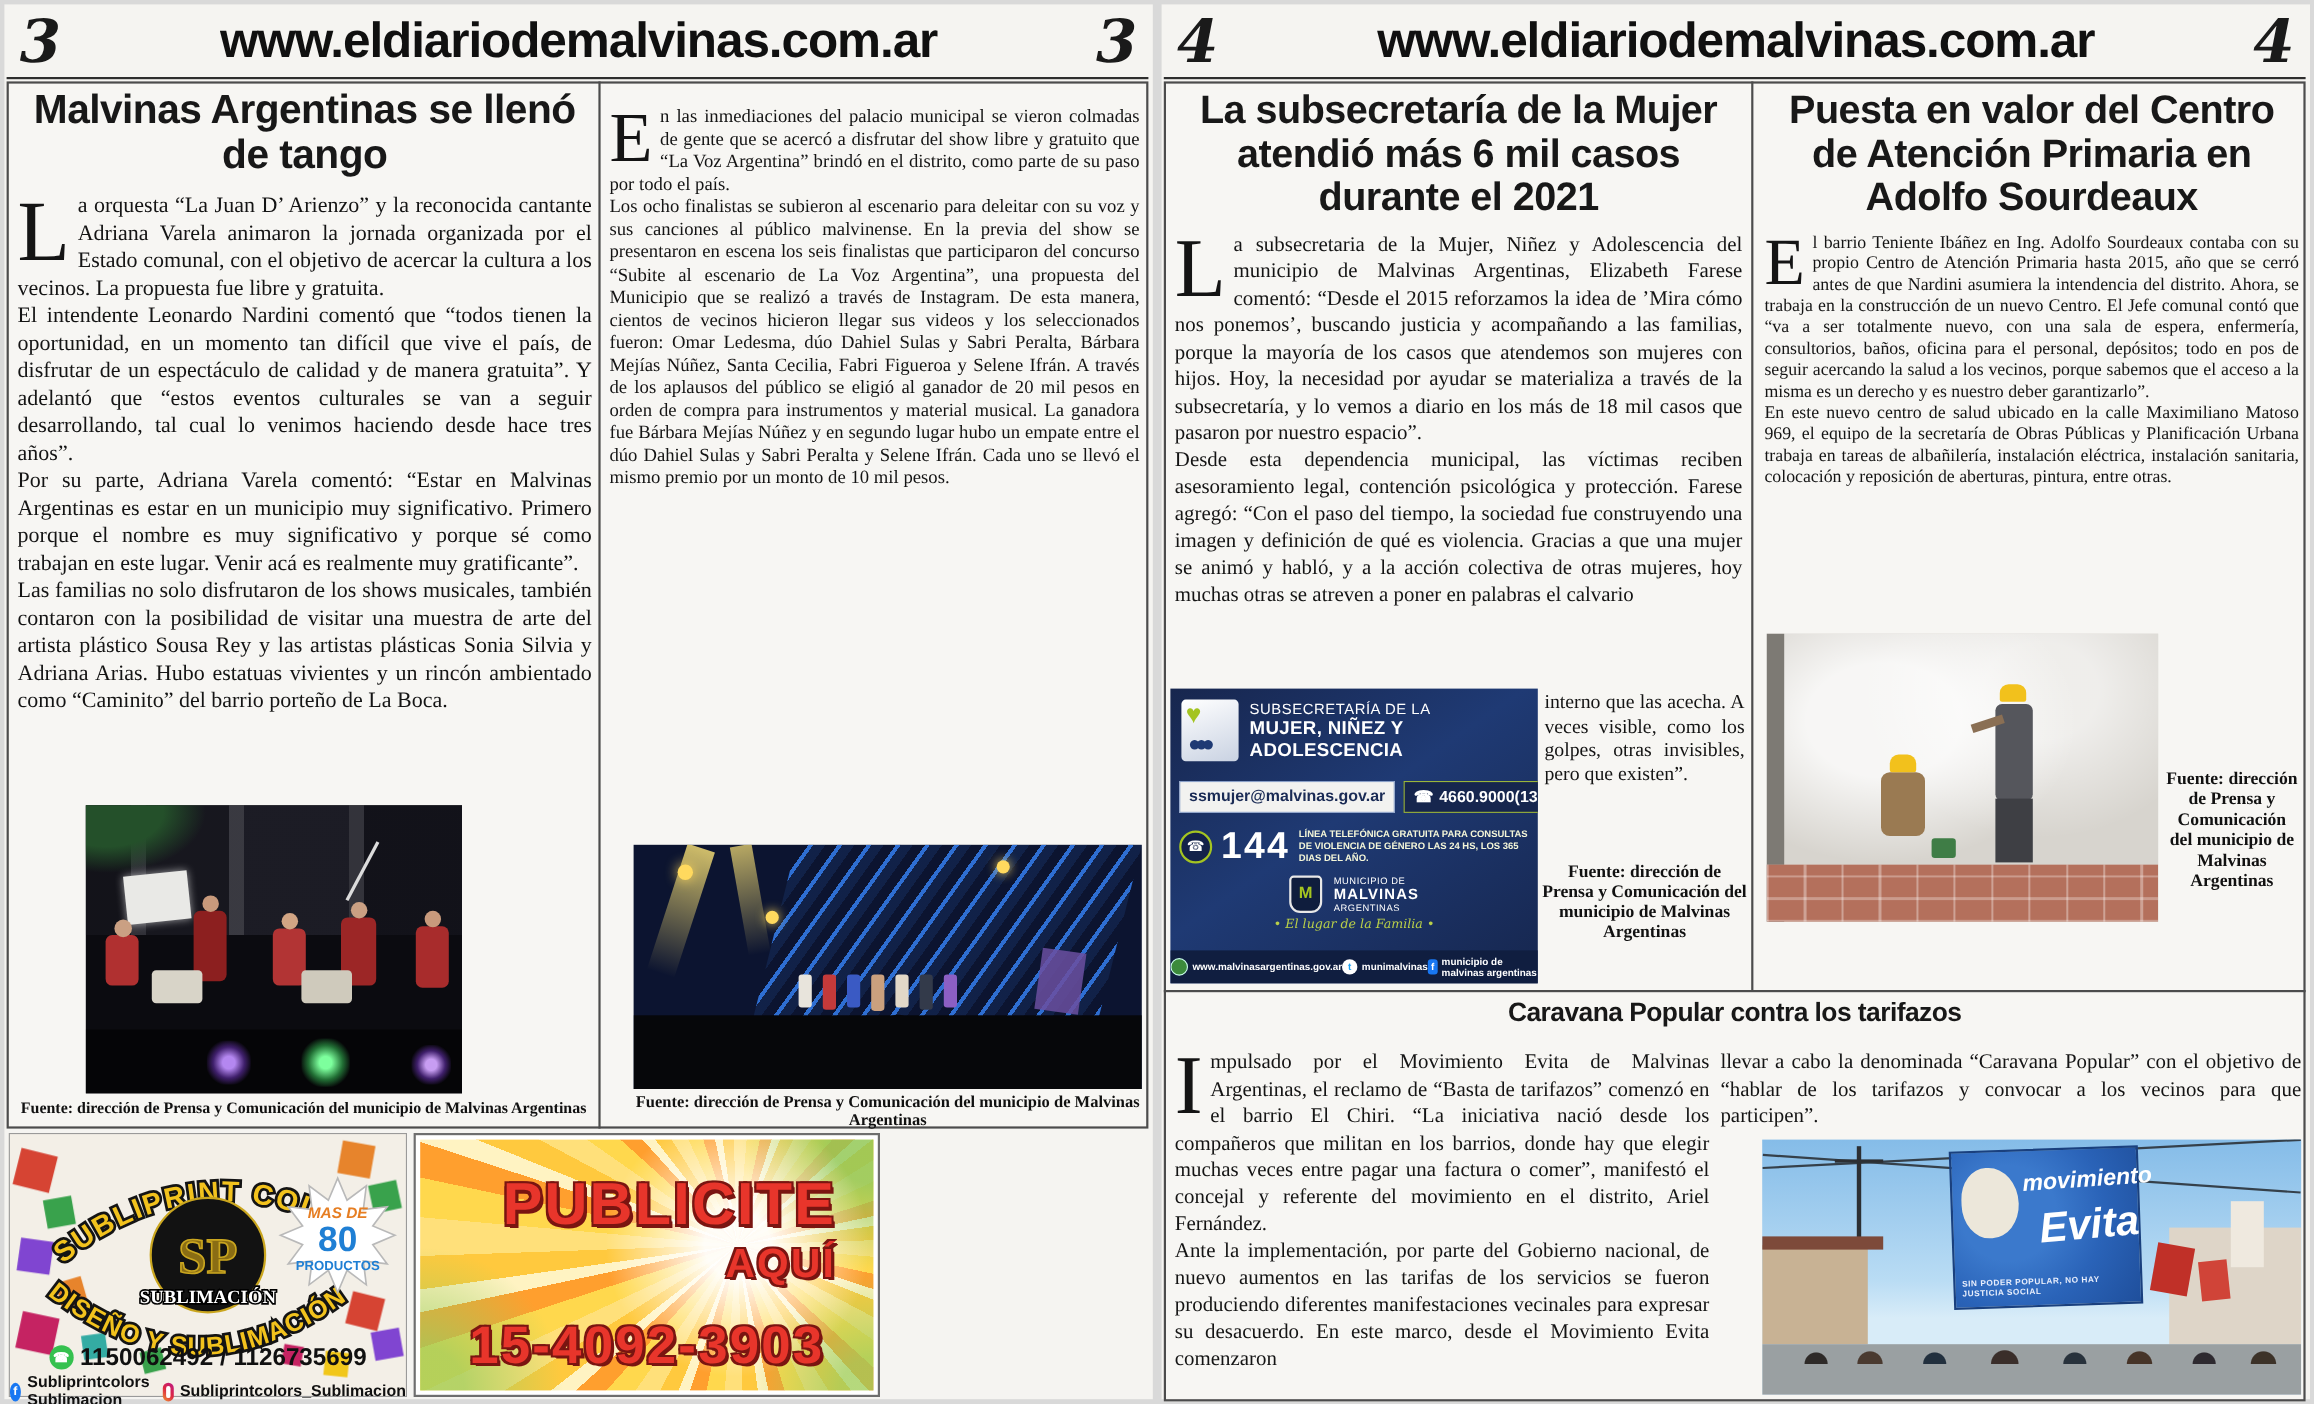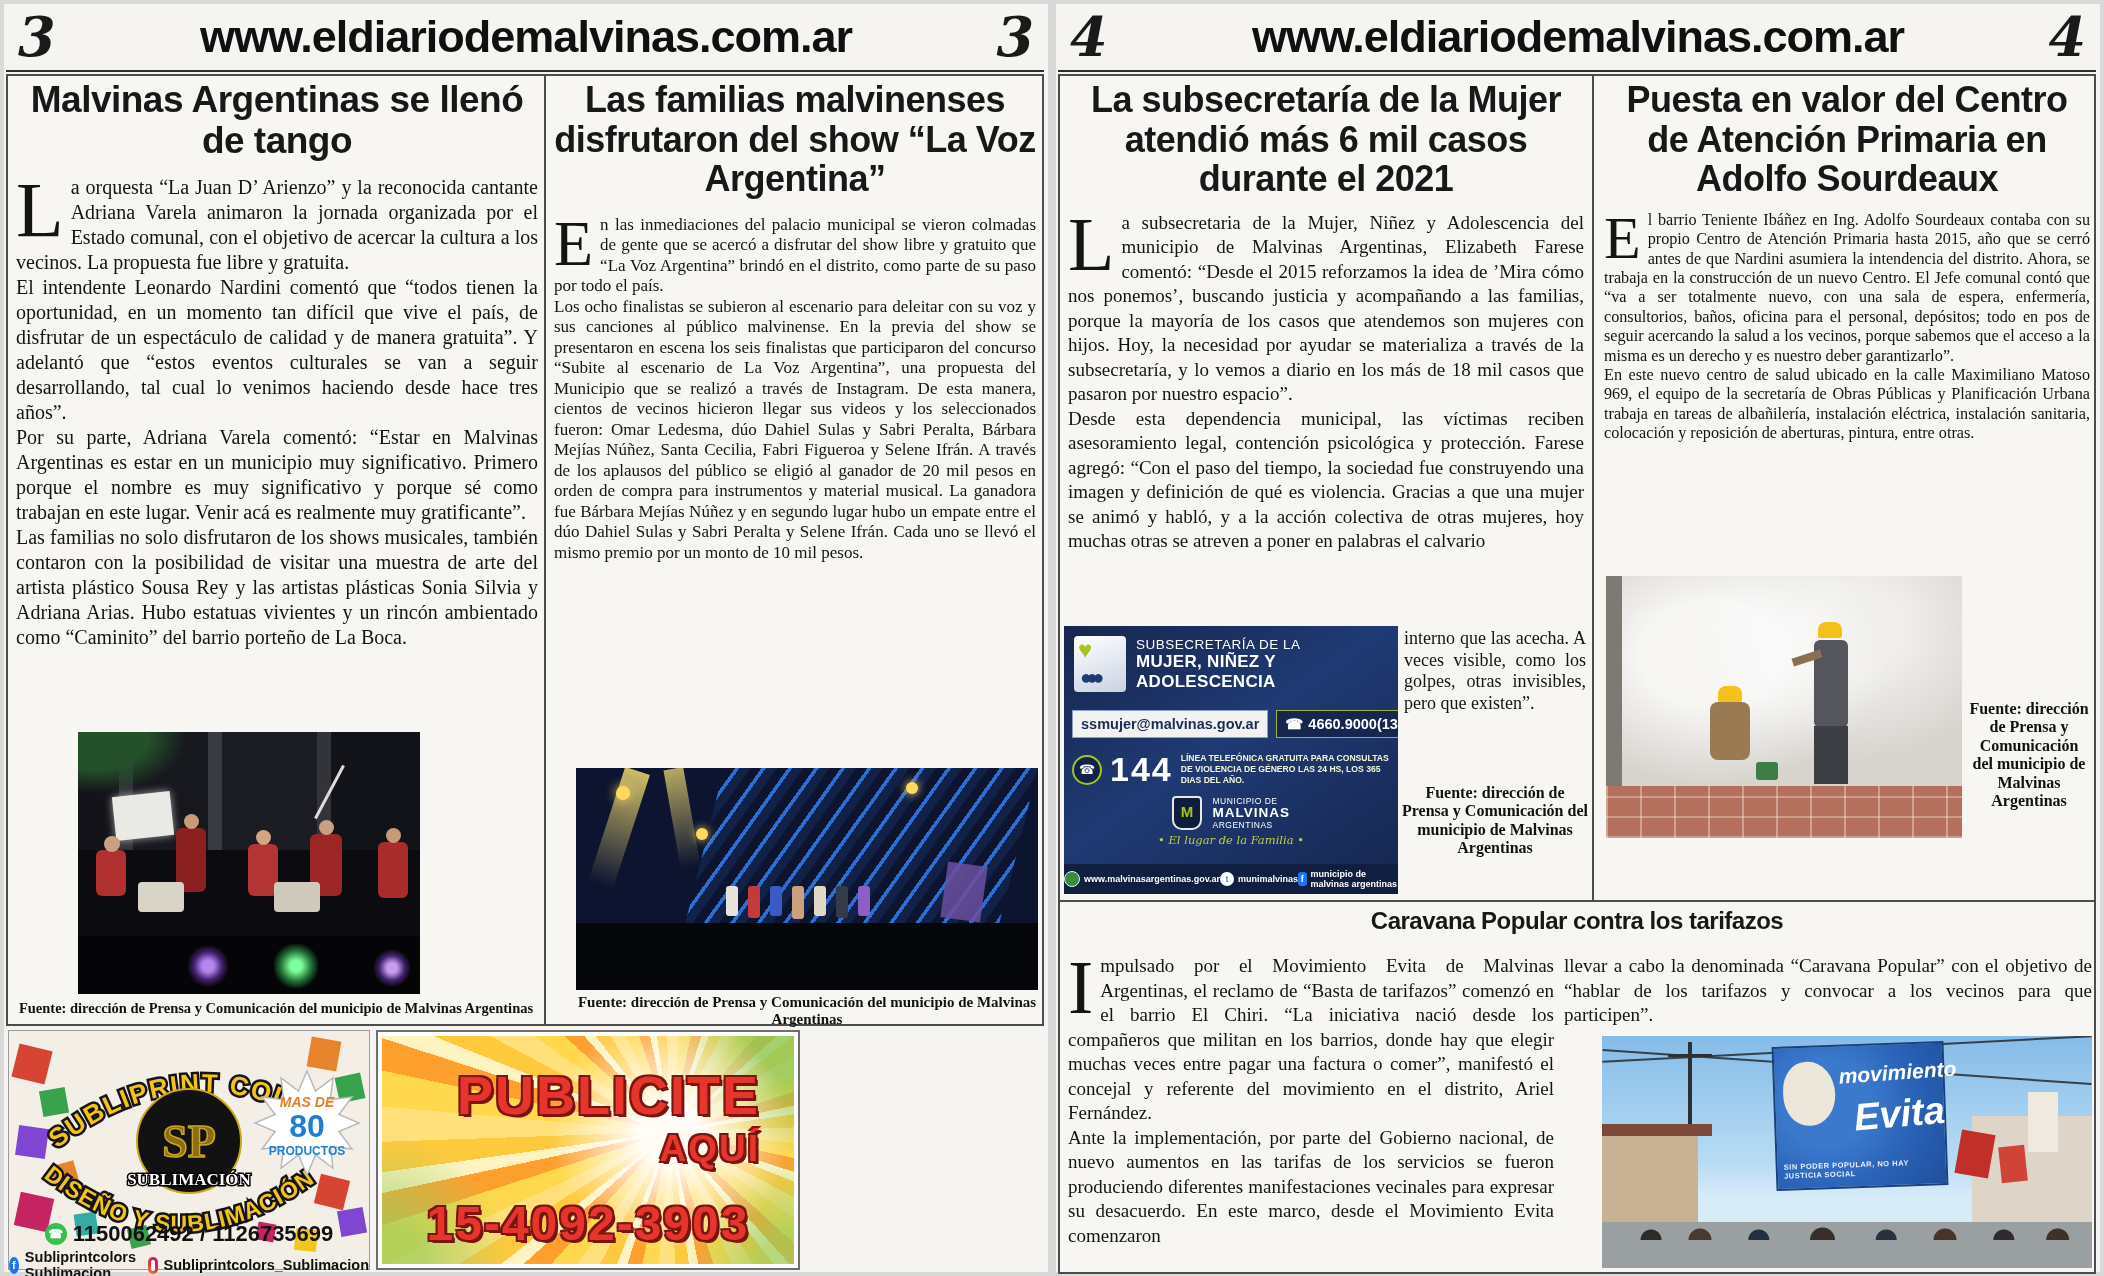--- a/index.html
+++ b/index.html
@@ -165,21 +165,20 @@
     <div class="ph-el" style="left:60px;top:150px;width:46px;height:30px;background:#d8d4c8;border-radius:4px;"></div>
     <div class="ph-el" style="left:196px;top:150px;width:46px;height:30px;background:#cfcabc;border-radius:4px;"></div>
     <div class="ph-el" style="left:0;bottom:0;width:100%;height:22%;background:#050507;"></div>
     <div class="ph-el" style="left:110px;bottom:8px;width:40px;height:40px;background:radial-gradient(circle,#b487f0 0 20%,rgba(122,59,208,.5) 50%,transparent 75%);"></div>
     <div class="ph-el" style="left:196px;bottom:6px;width:44px;height:44px;background:radial-gradient(circle,#7dfF9d 0 18%,rgba(57,197,90,.55) 50%,transparent 75%);"></div>
     <div class="ph-el" style="left:296px;bottom:8px;width:36px;height:36px;background:radial-gradient(circle,#c79df2 0 20%,rgba(122,59,208,.5) 50%,transparent 75%);"></div>
   </div>
   <div class="caption" style="position:absolute;left:8px;top:996px;width:528px;font-size:14.5px;white-space:nowrap;">Fuente: dirección de Prensa y Comunicación del municipio de Malvinas Argentinas</div>
 
   <div class="p3c2">
-    <h2 class="headline">Las familias malvinenses disfrutaron del show “La Voz Argentina”</h2>
     <div class="body-text">
       <p><span class="dc">E</span><span>n las inmediaciones del palacio municipal se vieron colmadas de gente que se acercó a disfrutar del show libre y gratuito que “La Voz Argentina” brindó en el distrito, como parte de su paso por todo el país.</span></p>
       <p>Los ocho finalistas se subieron al escenario para deleitar con su voz y sus canciones al público malvinense. En la previa del show se presentaron en escena los seis finalistas que participaron del concurso “Subite al escenario de La Voz Argentina”, una propuesta del Municipio que se realizó a través de Instagram. De esta manera, cientos de vecinos hicieron llegar sus videos y los seleccionados fueron: Omar Ledesma, dúo Dahiel Sulas y Sabri Peralta, Bárbara Mejías Núñez, Santa Cecilia, Fabri Figueroa y Selene Ifrán. A través de los aplausos del público se eligió al ganador de 20 mil pesos en orden de compra para instrumentos y material musical. La ganadora fue Bárbara Mejías Núñez y en segundo lugar hubo un empate entre el dúo Dahiel Sulas y Sabri Peralta y Selene Ifrán. Cada uno se llevó el mismo premio por un monto de 10 mil pesos.</p>
     </div>
   </div>
   <div class="photo" style="left:572px;top:764px;width:462px;height:222px;background:#0c1430;">
     <div class="ph-el" style="right:0;top:0;width:68%;height:78%;transform:skewX(-14deg);transform-origin:top right;background:repeating-linear-gradient(115deg,rgba(46,110,210,.0) 0 10px,#2e6ed2 10px 14px,rgba(46,110,210,.15) 14px 24px);"></div>
     <div class="ph-el" style="left:30px;top:0;width:26px;height:120px;background:linear-gradient(180deg,rgba(255,230,120,.8),transparent);transform:rotate(18deg);"></div>
     <div class="ph-el" style="left:96px;top:0;width:20px;height:100px;background:linear-gradient(180deg,rgba(255,230,120,.7),transparent);transform:rotate(-10deg);"></div>
     <div class="ph-el" style="left:40px;top:18px;width:14px;height:14px;border-radius:50%;background:#ffd95e;box-shadow:0 0 12px #ffd95e;"></div>

